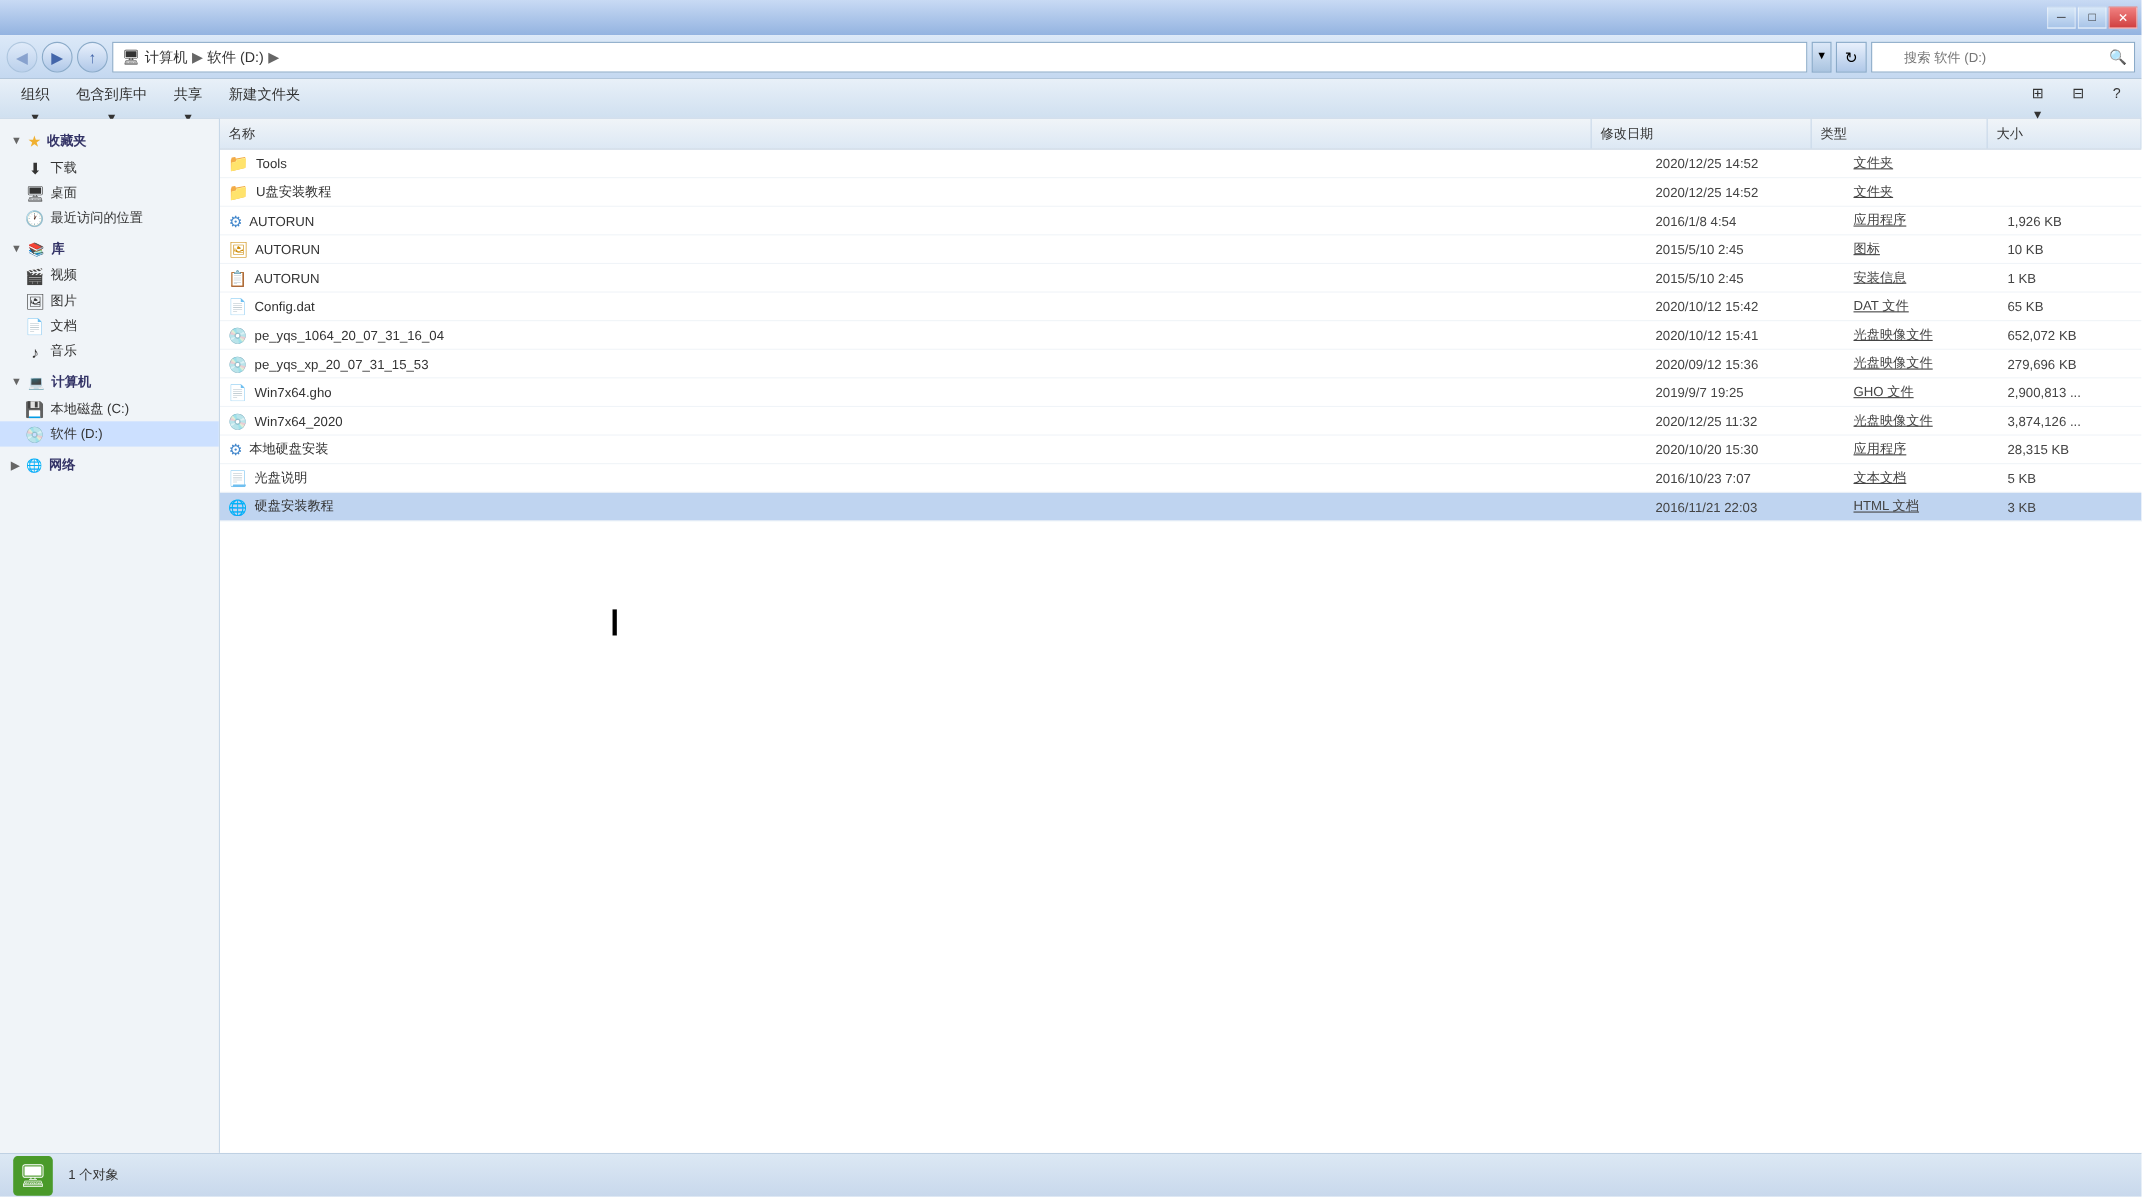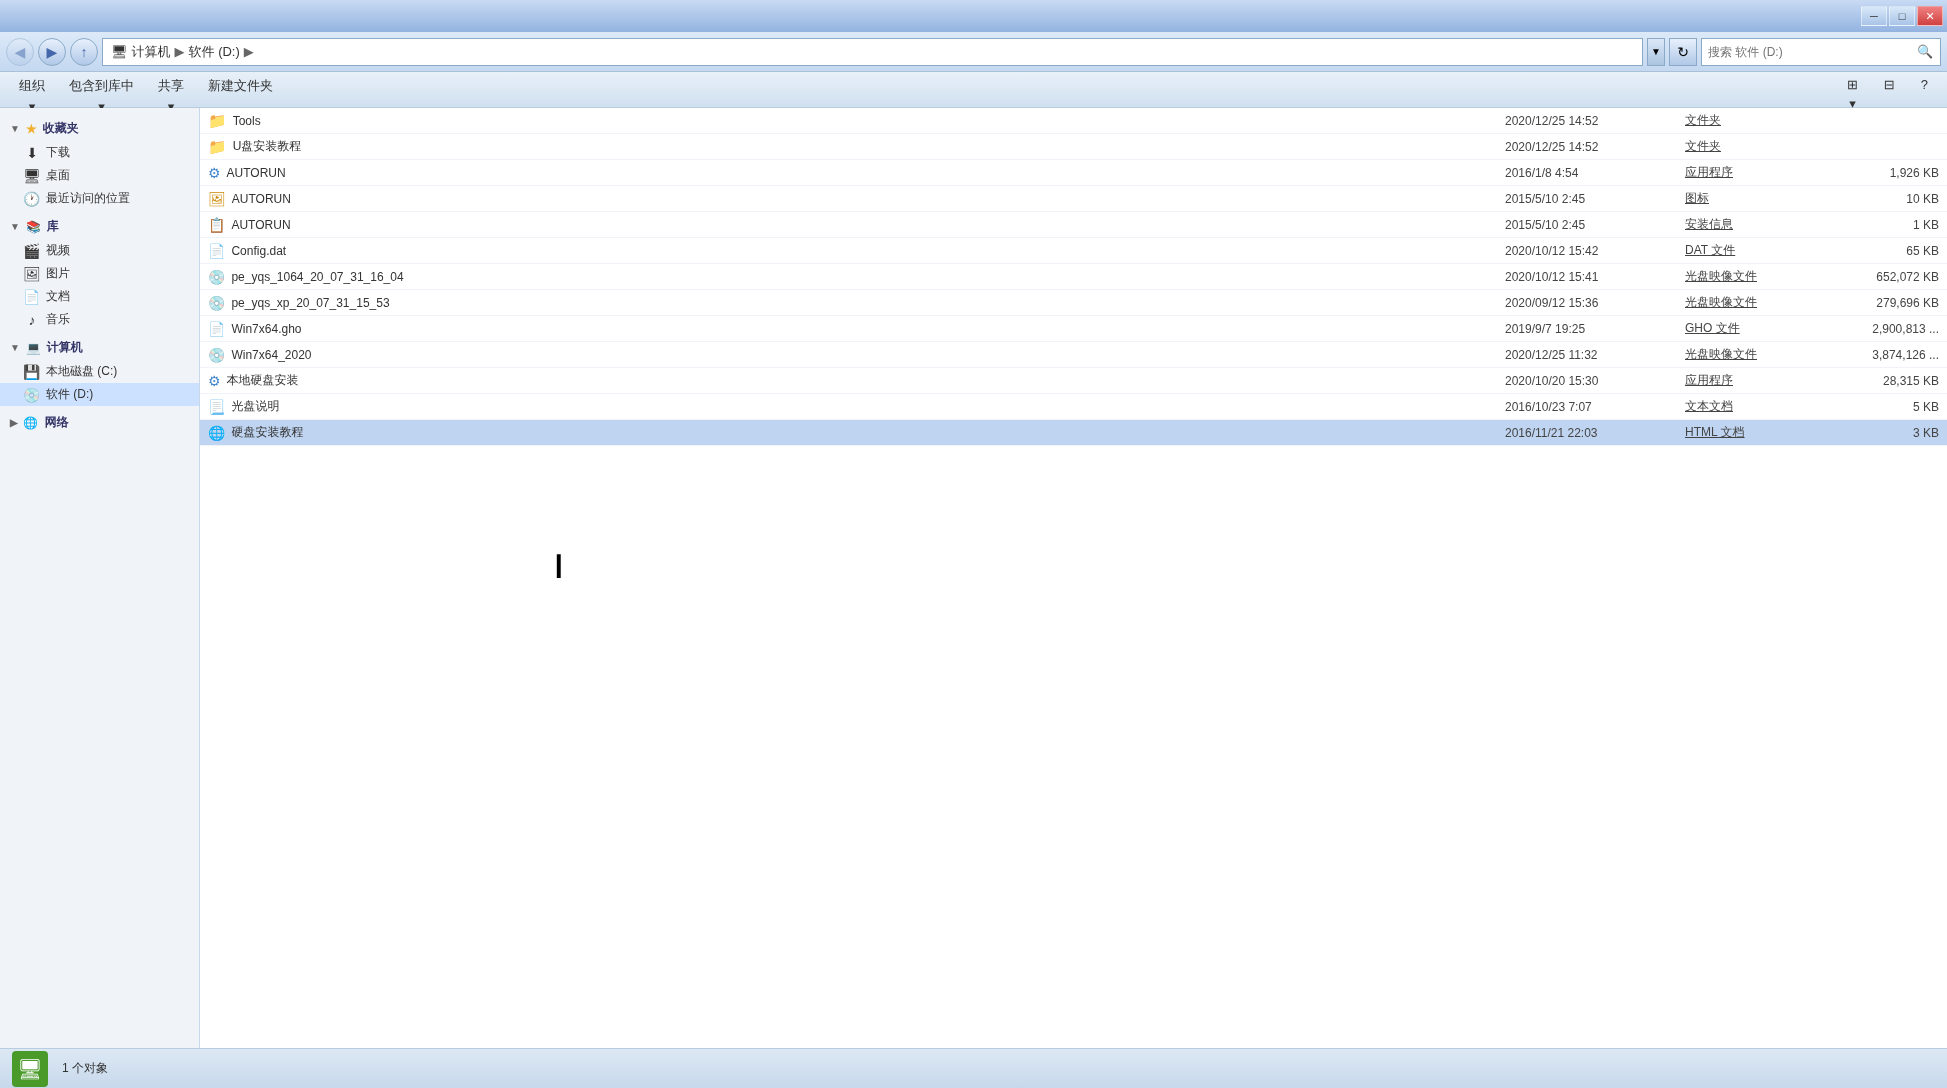--- a/index.html
+++ b/index.html
@@ -83,20 +83,21 @@
       padding: 0 6px;
       color: #888;
     }
     .search-bar input {
       border: none;
       outline: none;
       flex: 1;
       font-size: 12px;
       color: #888;
       background: transparent;
+      margin-left: 23px;
     }
     .refresh-btn {
       width: 28px;
       height: 28px;
       background: linear-gradient(to bottom, #e8f0fc 0%, #b0c8e8 100%);
       border: 1px solid #8aaac8;
       display: flex;
       align-items: center;
       justify-content: center;
       cursor: pointer;
@@ -225,21 +226,21 @@
       align-items: center;
       gap: 6px;
       padding: 0 8px;
       font-size: 12px;
       color: #333;
       overflow: hidden;
       white-space: nowrap;
     }
     .file-date { width: 180px; padding: 0 8px; font-size: 12px; color: #444; }
     .file-type { width: 140px; padding: 0 8px; font-size: 12px; color: #444; text-decoration: underline; }
-    .file-size { width: 130px; padding: 0 8px; font-size: 12px; color: #444; text-align: right; }
+    .file-size { width: 130px; padding: 0 8px; font-size: 12px; color: #444; }
 
     
     .icon-folder { color: #f0b030; font-size: 15px; }
     .icon-exe { color: #4488cc; font-size: 14px; }
     .icon-ico { color: #cc8800; font-size: 14px; }
     .icon-inf { color: #888; font-size: 14px; }
     .icon-dat { color: #888; font-size: 14px; }
     .icon-img { color: #6699cc; font-size: 14px; }
     .icon-gho { color: #888; font-size: 14px; }
     .icon-html { color: #cc4400; font-size: 14px; }
@@ -411,20 +412,34 @@
       <div class="sidebar-header">
         <span class="arrow">▶</span>
         <span>🌐</span>
         <span>网络</span>
       </div>
     </div>
   </div>
 
   <div class="file-area">
 
+    <div class="col-headers">
+      <div class="col-header" style="flex:2">
+        <span>名称</span>
+      </div>
+      <div class="col-header" style="width:200px">
+        <span>修改日期</span>
+      </div>
+      <div class="col-header" style="width:160px">
+        <span>类型</span>
+      </div>
+      <div class="col-header" style="width:140px">
+        <span>大小</span>
+      </div>
+    </div>
 
     <div id="file-list">
         <div class="file-row">
     <div class="file-name">
       <span class="icon-folder">📁</span>
       <span>Tools</span>
     </div>
     <div class="file-date">2020/12/25 14:52</div>
     <div class="file-type">文件夹</div>
     <div class="file-size"></div>

